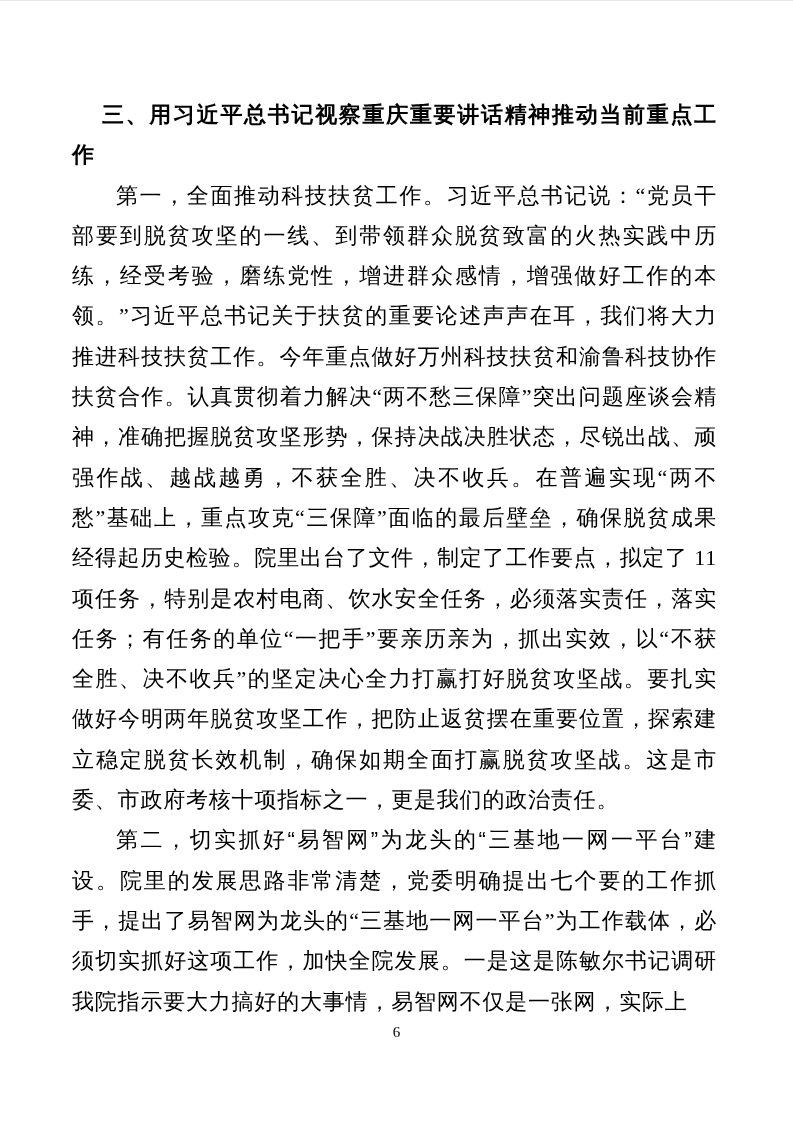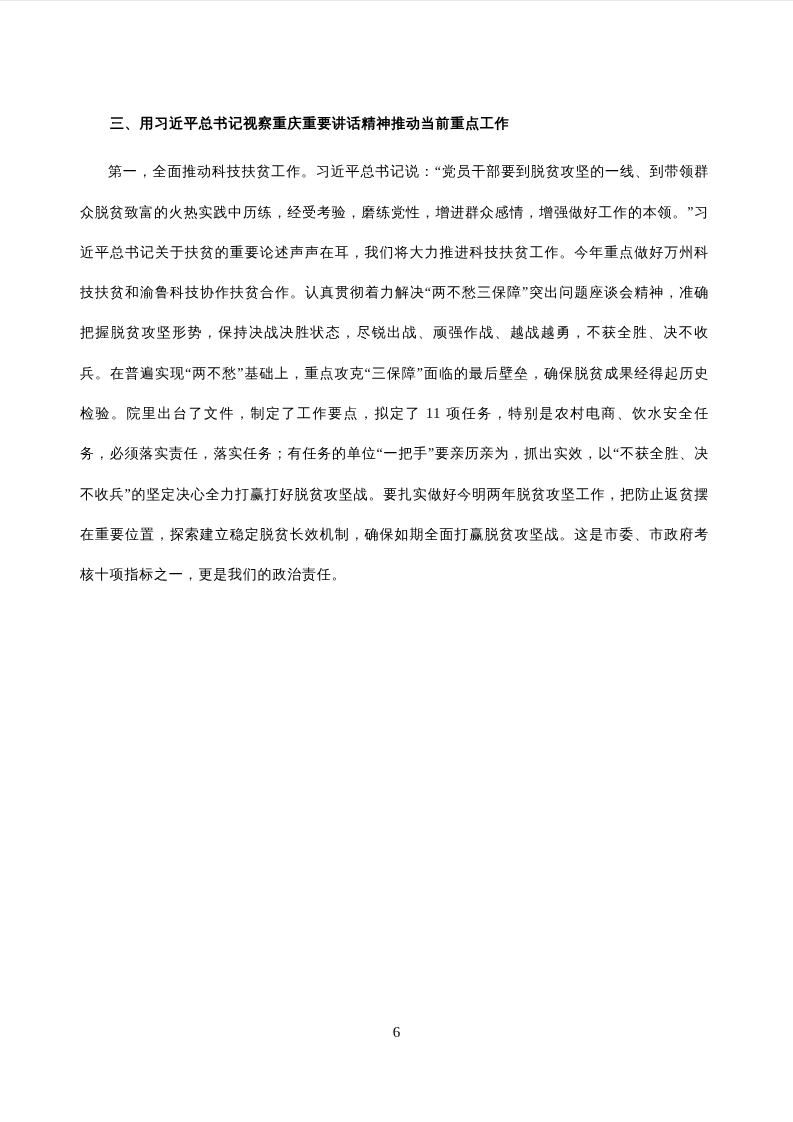--- a/index.html
+++ b/index.html
@@ -18,22 +18,22 @@
     font-family: "Liberation Serif", "DejaVu Serif", serif;
   }
   .content {
     position: absolute;
     left: 72px;
     top: 94px;
     width: 645px;
   }
   .heading,
   .para {
-    margin: 8px;
-    font-size: 14px;
+    margin: 0;
+    font-size: 22px;
     line-height: 40.3px;
     letter-spacing: 0.8px;
     text-align: justify;
     color: #000000;
   }
   .heading {
     font-weight: bold;
     font-family: "Liberation Sans", "DejaVu Sans", sans-serif;
     text-indent: 30px;
   }
@@ -63,17 +63,18 @@
 </head>
 <body>
 
 <div class="page">
   <div class="content">
 
     <h2 class="heading">三、用习近平总书记视察重庆重要讲话精神推动当前重点工作</h2>
 
     <p class="para"><span class="bold-run">第一，全面推动科技扶贫工作。</span><span class="regular-run">习近平总书记说：“党员干部要到脱贫攻坚的一线、到带领群众脱贫致富的火热实践中历练，经受考验，磨练党性，增进群众感情，增强做好工作的本领。”习近平总书记关于扶贫的重要论述声声在耳，我们将大力推进科技扶贫工作。今年重点做好万州科技扶贫和渝鲁科技协作扶贫合作。认真贯彻着力解决“两不愁三保障”突出问题座谈会精神，准确把握脱贫攻坚形势，保持决战决胜状态，尽锐出战、顽强作战、越战越勇，不获全胜、决不收兵。在普遍实现“两不愁”基础上，重点攻克“三保障”面临的最后壁垒，确保脱贫成果经得起历史检验。院里出台了文件，制定了工作要点，拟定了 11 项任务，特别是农村电商、饮水安全任务，必须落实责任，落实任务；有任务的单位“一把手”要亲历亲为，抓出实效，以“不获全胜、决不收兵”的坚定决心全力打赢打好脱贫攻坚战。要扎实做好今明两年脱贫攻坚工作，把防止返贫摆在重要位置，探索建立稳定脱贫长效机制，确保如期全面打赢脱贫攻坚战。这是市委、市政府考核十项指标之一，更是我们的政治责任。</span></p>
 
+    <p class="para"><span class="bold-run">第二，切实抓好“易智网”为龙头的“三基地一网一平台”建设。</span><span class="regular-run">院里的发展思路非常清楚，党委明确提出七个要的工作抓手，提出了易智网为龙头的“三基地一网一平台”为工作载体，必须切实抓好这项工作，加快全院发展。</span><span class="bold-run">一是</span><span class="regular-run">这是陈敏尔书记调研我院指示要大力搞好的大事情，易智网不仅是一张网，实际上</span></p>
 
   </div>
 
   <div class="page-number">6</div>
 </div>
 
 </body></html>

